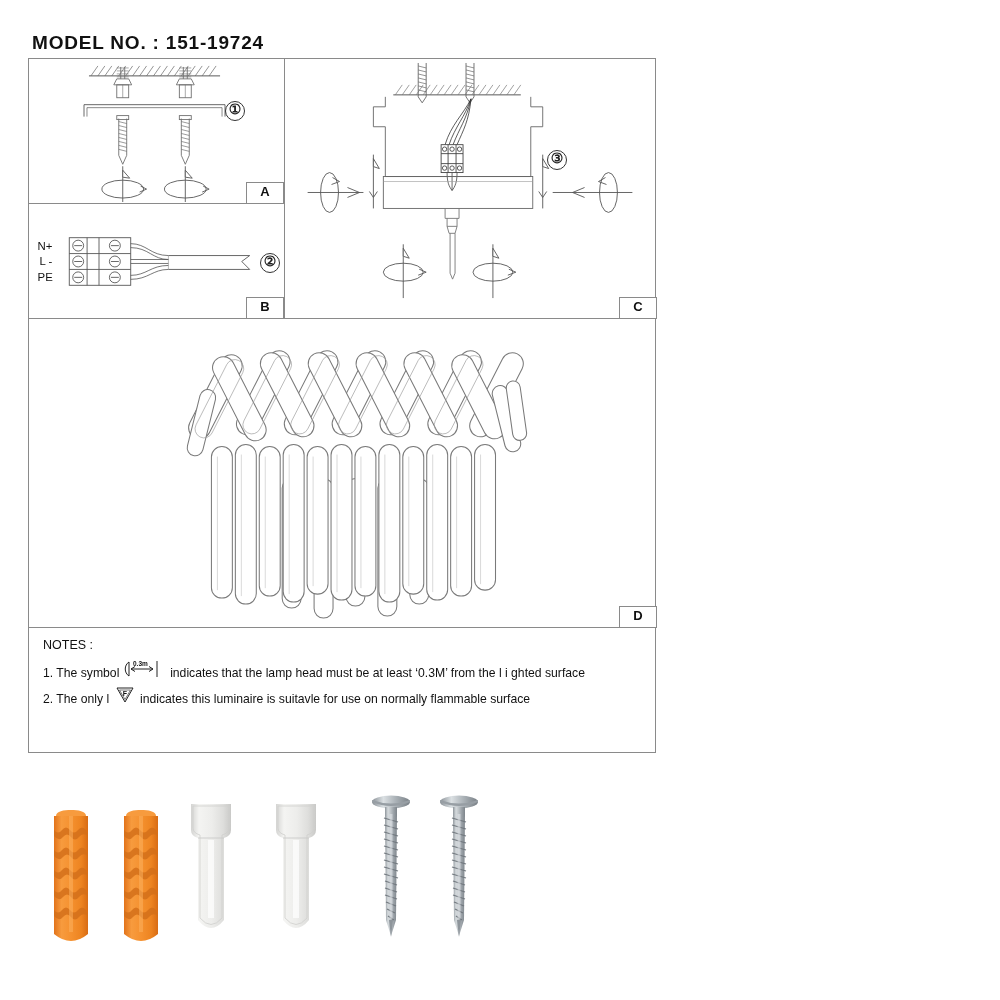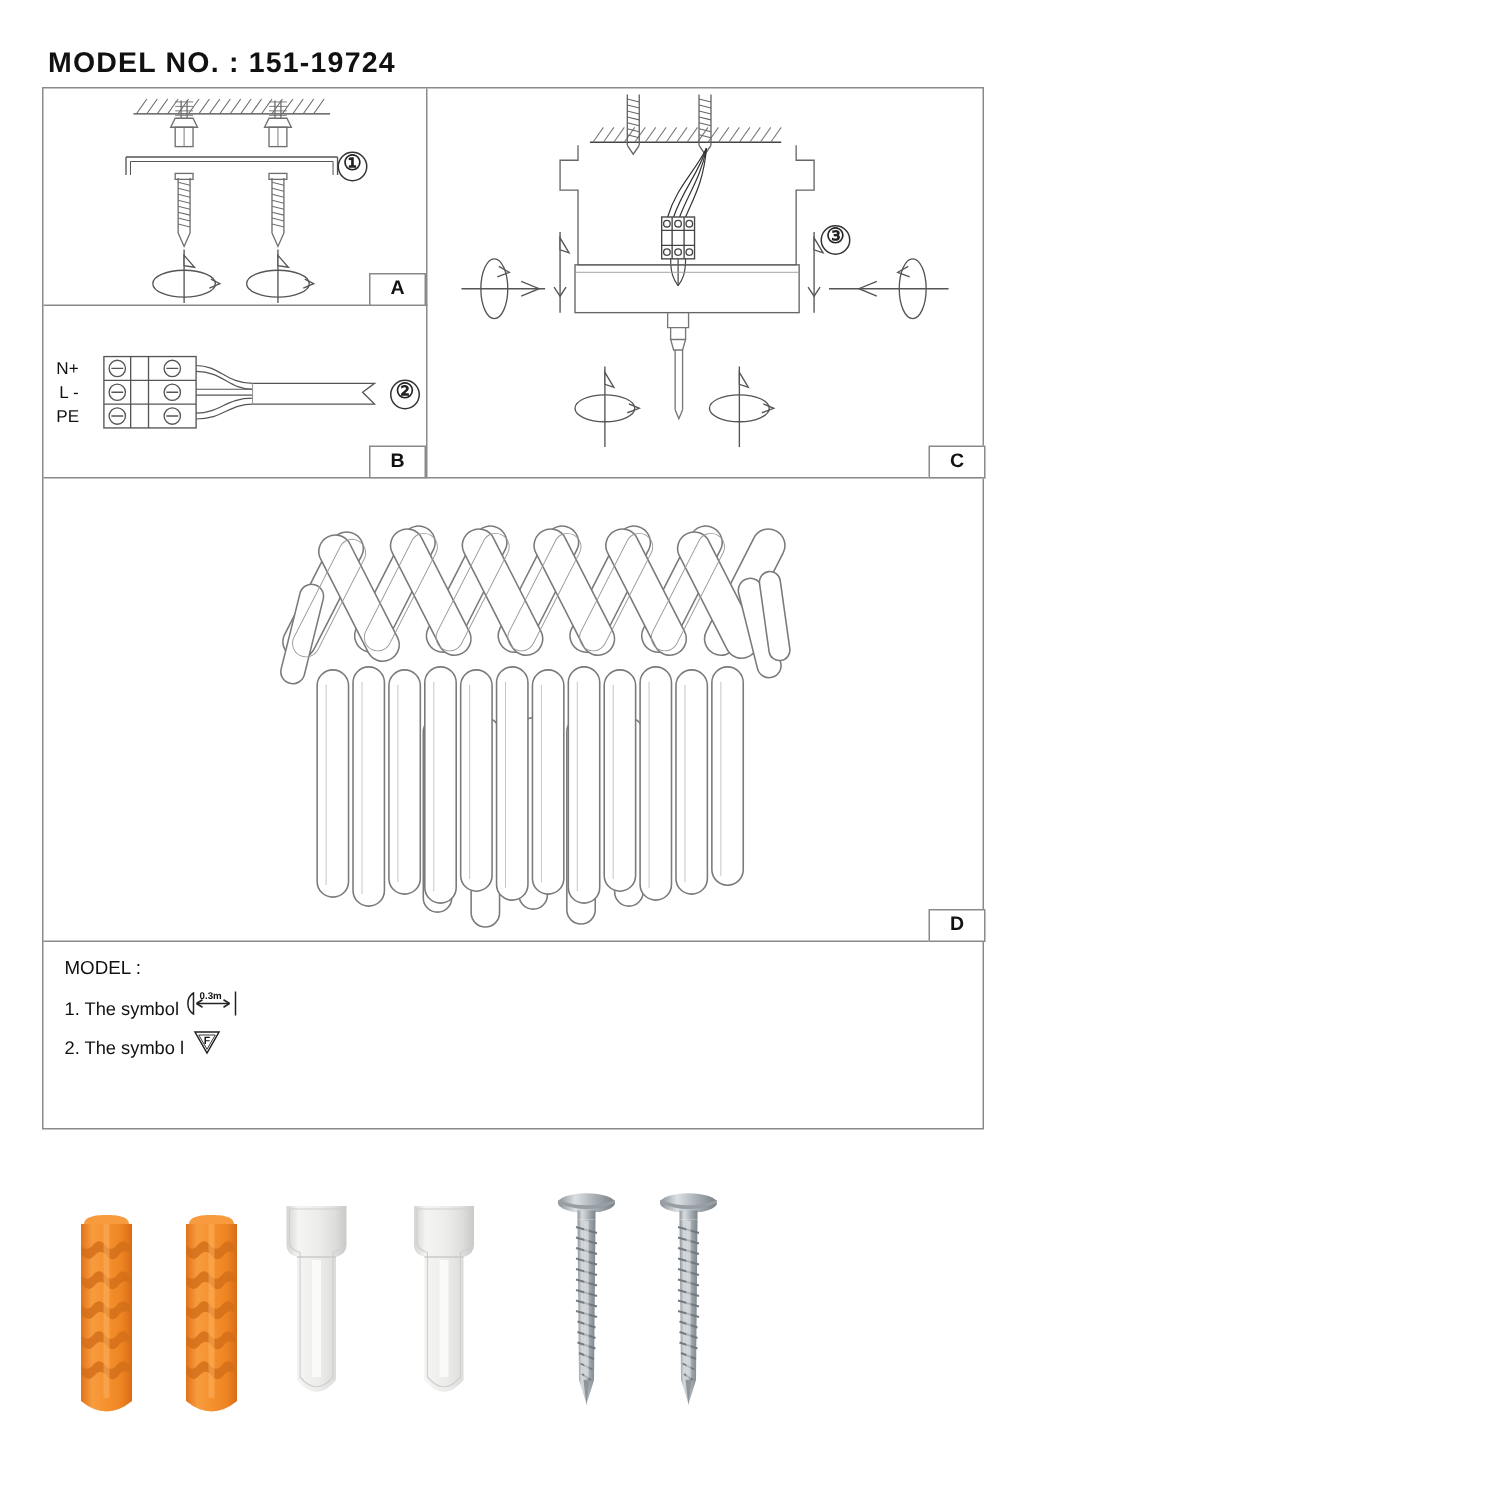--- a/index.html
+++ b/index.html
@@ -496,51 +496,53 @@
                 <rect x="-9" y="-43" width="18" height="86" rx="9" ry="9"></rect>
               </g>
           </g>
         </g>
       </svg>
       <div class="panel-tag tag-d">D</div>
     </div>
 
     <div class="panel panel-notes">
       <div class="notes-inner">
-        <div class="notes-title">MODEL :</div>
+        <div class="notes-title">NOTES :</div>
 
         <div class="note-line">
           <span>1.</span>
           <span>The symbol</span>
           <span class="note-sym">
             <svg width="44" height="20" viewBox="0 0 44 20">
               <g stroke="#222" fill="none" stroke-width="1">
                 <path d="M6 3 C1 6 1 14 6 17 L6 3 Z" fill="#fff"></path>
                 <line x1="8" y1="10" x2="30" y2="10"></line>
                 <path d="M8 10 L12 7.5 M8 10 L12 12.5"></path>
                 <path d="M30 10 L26 7.5 M30 10 L26 12.5"></path>
                 <line x1="34" y1="2" x2="34" y2="18"></line>
               </g>
               <text x="10" y="7" font-family="Liberation Sans, sans-serif" font-size="6.5" font-weight="700" fill="#111">0.3m</text>
             </svg>
           </span>
+          <span>indicates that the lamp head must be at least ‘0.3M’ from the l i ghted surface</span>
         </div>
 
         <div class="note-line">
           <span>2.</span>
-          <span>The symbo l</span>
+          <span>The only l</span>
           <span class="note-sym">
             <svg width="24" height="20" viewBox="0 0 24 20">
               <g stroke="#222" fill="none" stroke-width="1">
                 <path d="M4 3 L20 3 L12 17 Z" fill="#fff"></path>
                 <path d="M6.5 5 L17.5 5 L12 14.5 Z" stroke-width="0.6"></path>
               </g>
               <text x="12" y="11" text-anchor="middle" font-family="Liberation Sans, sans-serif" font-size="7" font-weight="700" fill="#111">F</text>
             </svg>
           </span>
+          <span>indicates this luminaire is suitavle for use on normally flammable surface</span>
         </div>
 
       </div>
     </div>
 
   </div>
 
   <div class="hardware">
     <svg width="500" height="180" viewBox="0 0 500 180">
       <defs>

